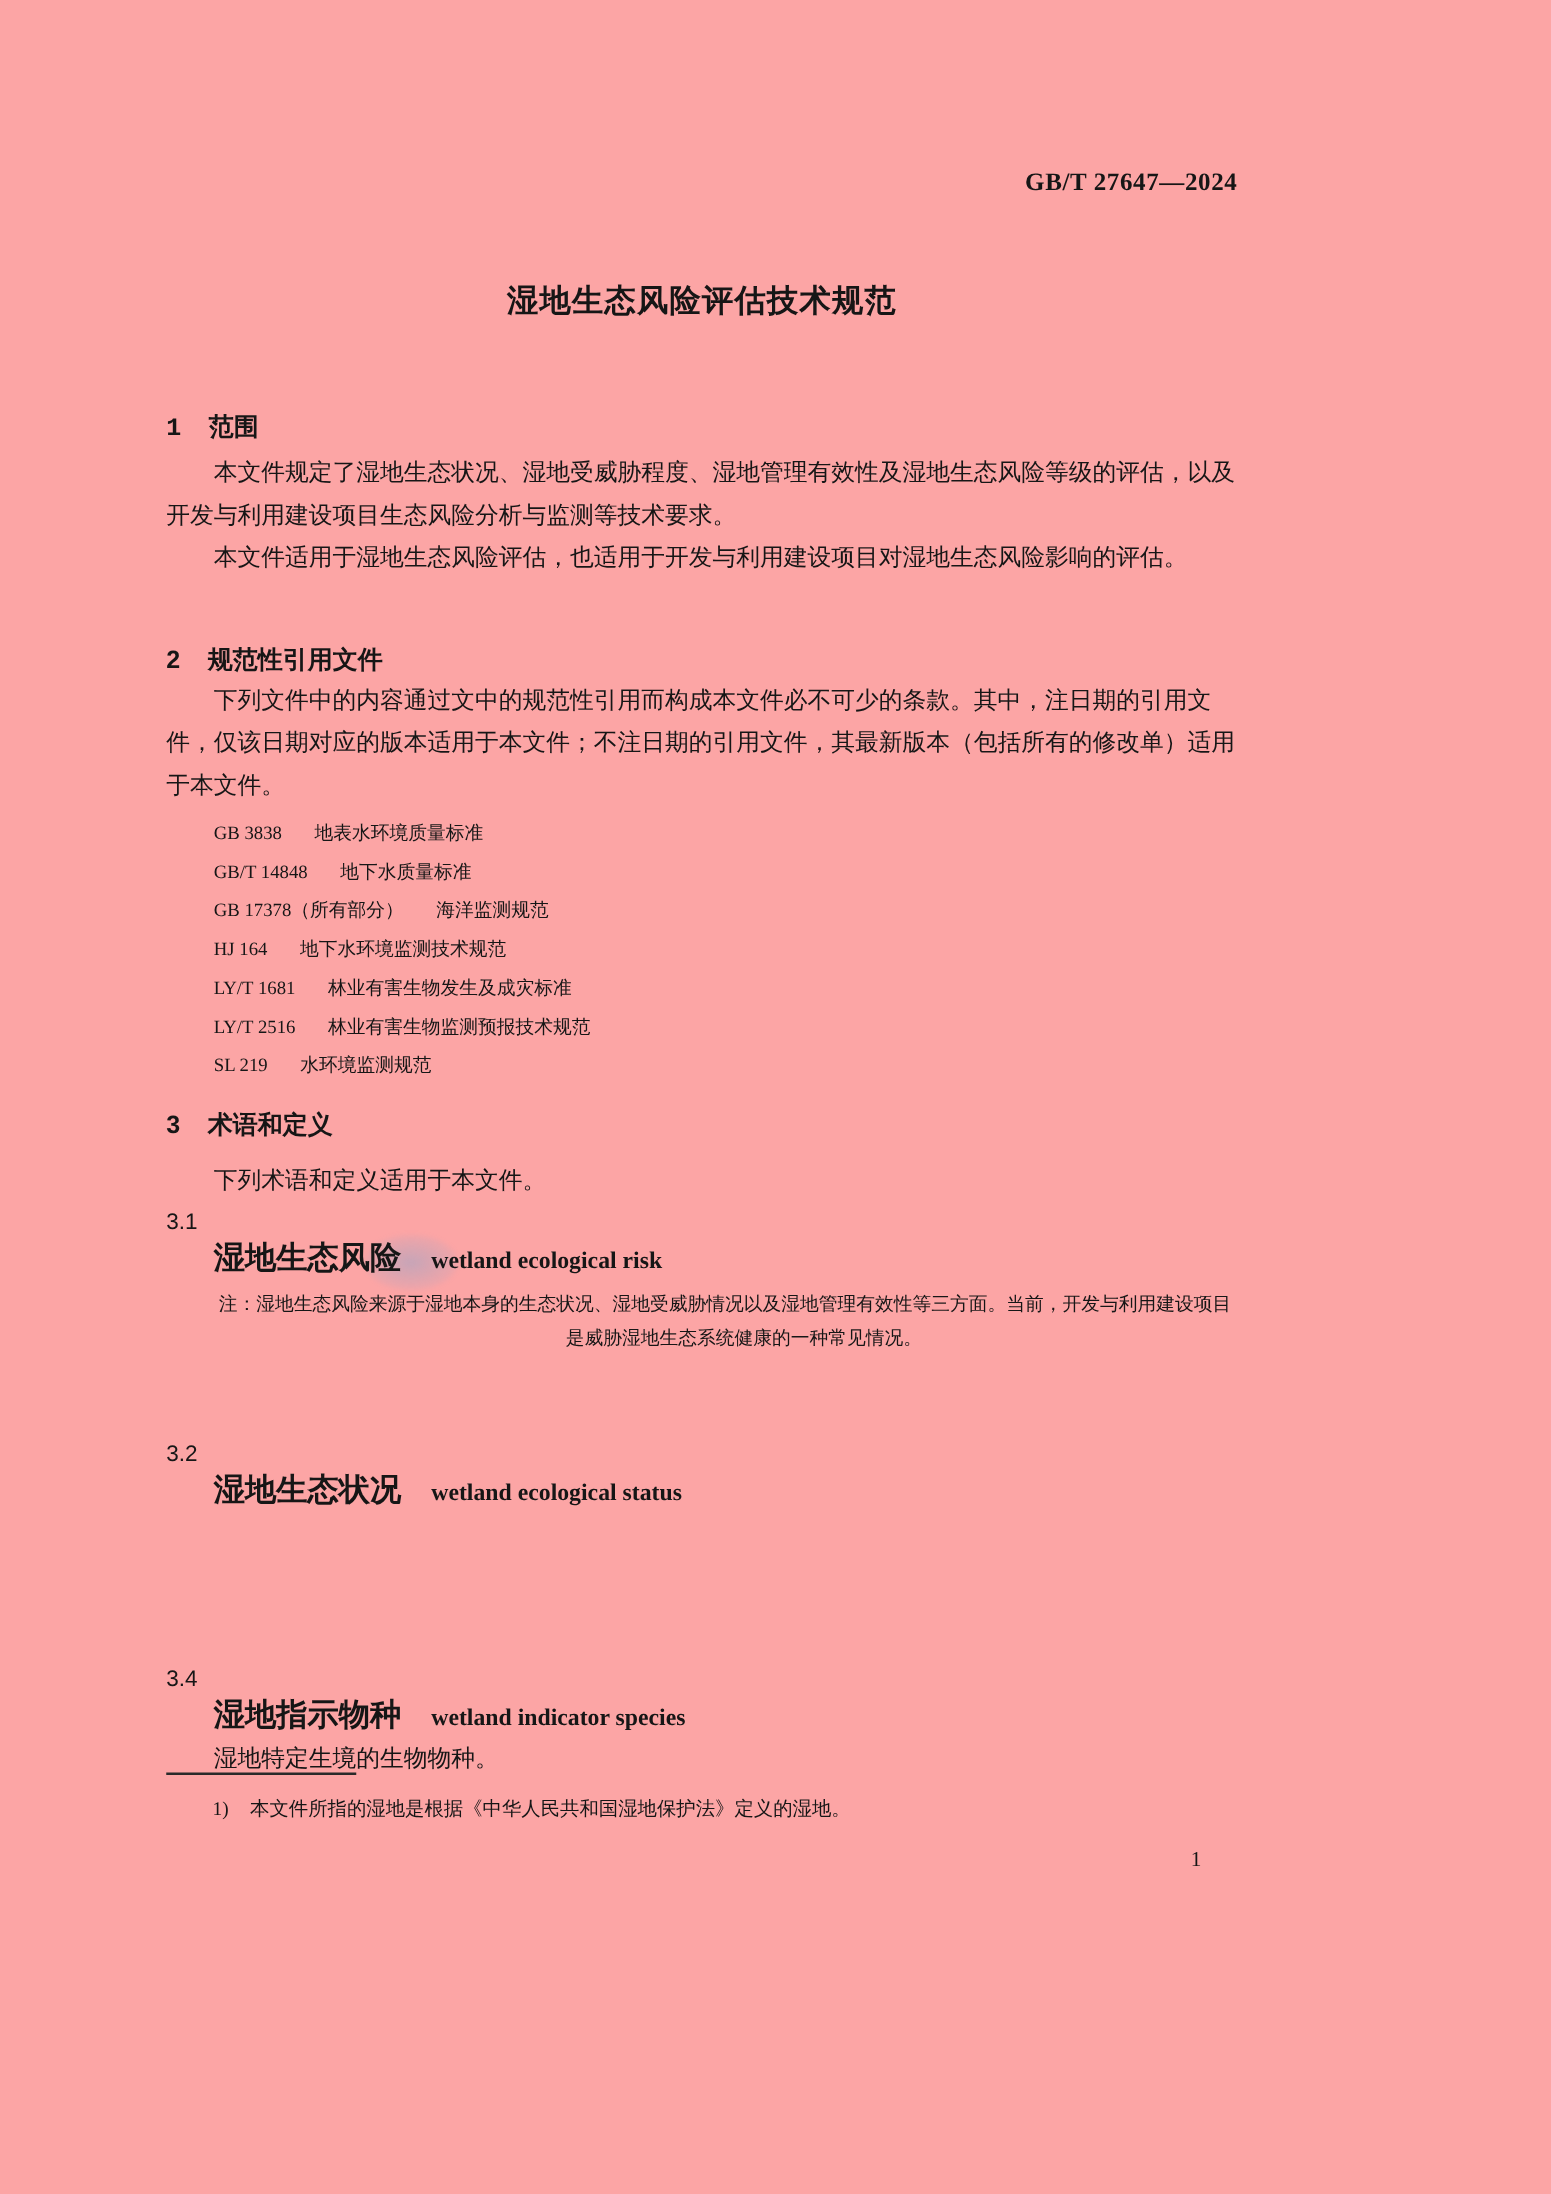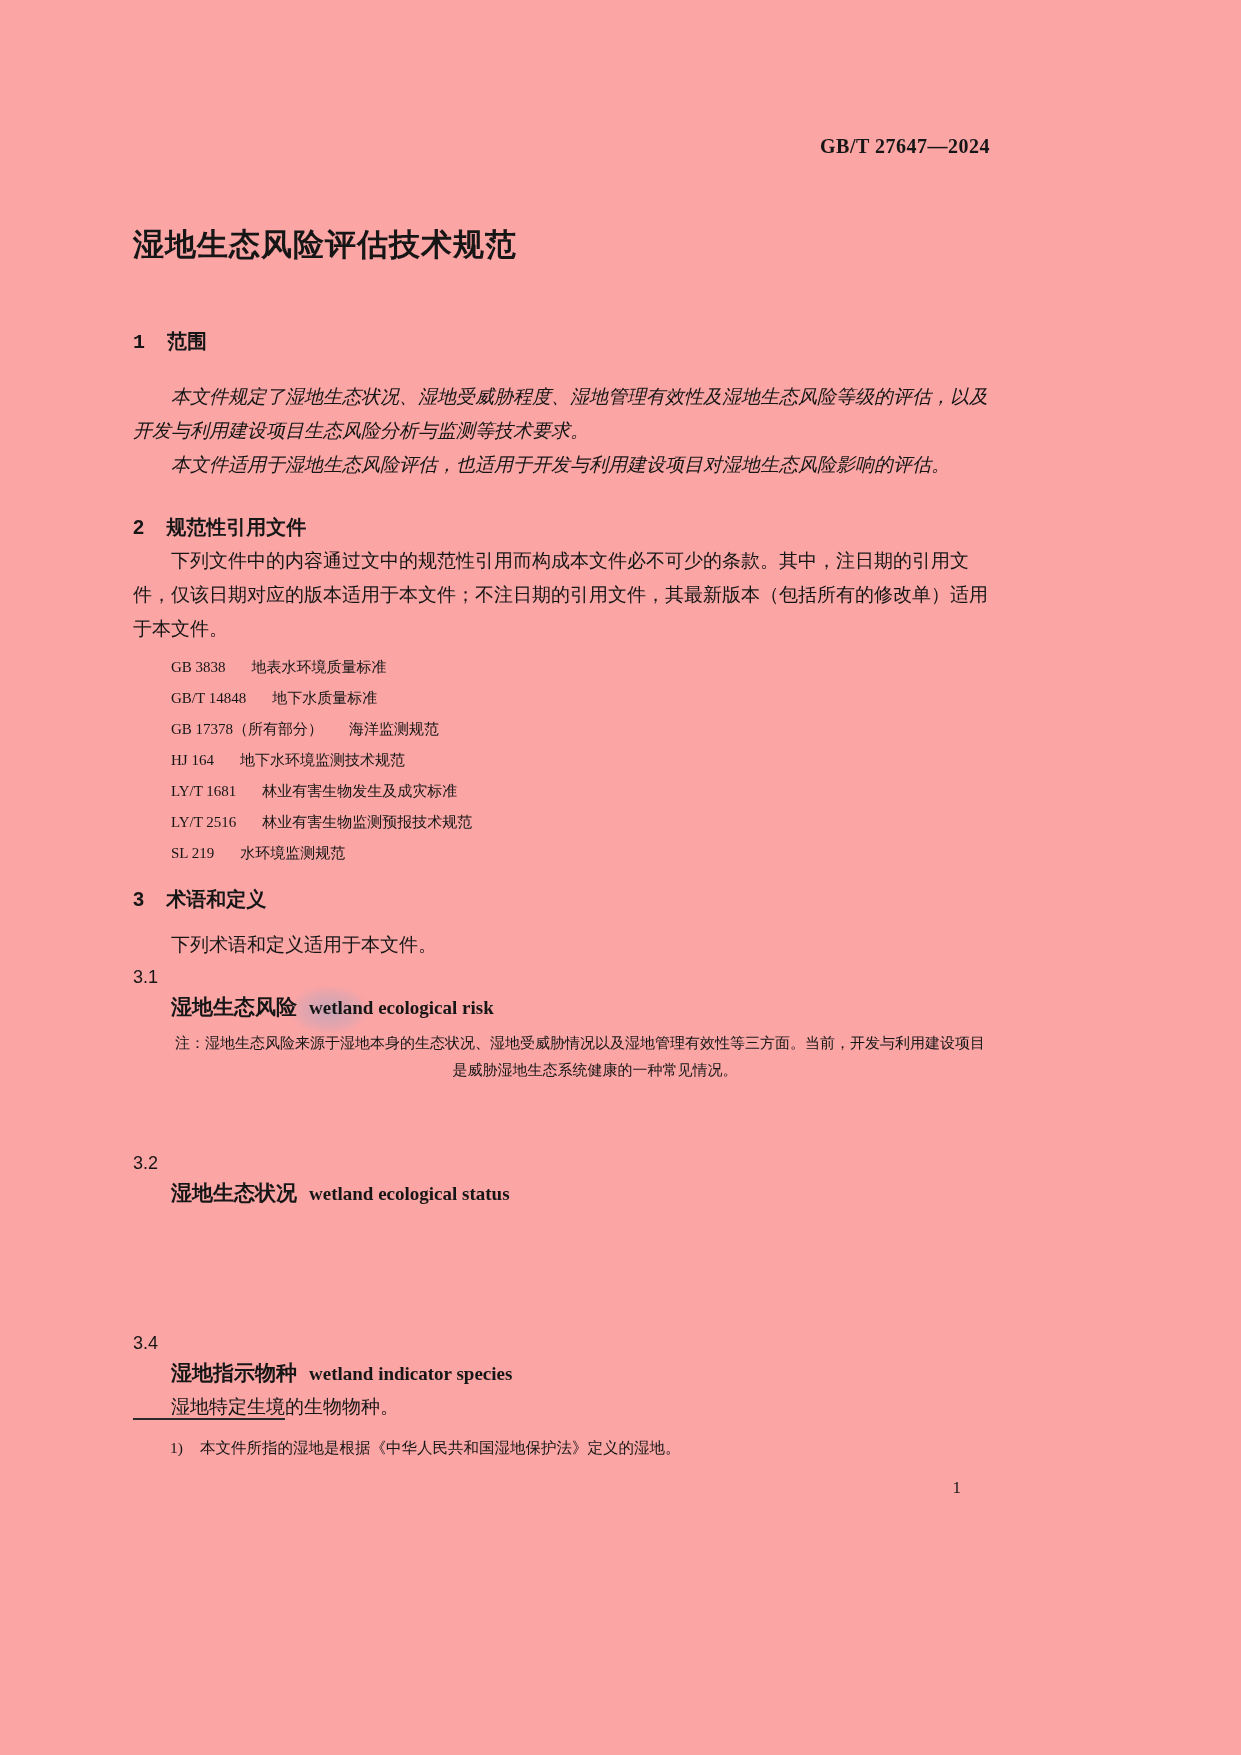--- a/index.html
+++ b/index.html
@@ -18,34 +18,34 @@
   .doc-number {
     top: 135px;
     text-align: right;
     font-family: "Liberation Serif", serif;
     font-weight: bold;
     font-size: 20px;
     letter-spacing: 0.5px;
   }
   .doc-title {
     top: 224px;
-    text-align: left;
+    text-align: center;
     font-family: "Liberation Sans", sans-serif;
     font-weight: bold;
-    font-size: 31px;
+    font-size: 25px;
     letter-spacing: 1px;
   }
   .sec-heading {
     font-family: "Liberation Sans", sans-serif;
     font-weight: bold;
     font-size: 20px;
   }
   .sec-heading .sec-num { margin-right: 22px; }
   #sec1-h { top: 328px; font-family: Liberation Mono, monospace; }
-  #sec1-body { top: 380px; font-style: italic; }
+  #sec1-body { top: 362px; }
   #sec2-h { top: 514px; }
   #sec2-intro { top: 544px; }
   #refs { top: 652px; }
   #sec3-h { top: 886px; }
   #sec3-intro { top: 928px; }
 
   .body-text { font-size: 19px; line-height: 34px; }
   .body-text p { margin: 0; text-indent: 38px; }
 
   .ref-item { font-size: 15px; line-height: 31px; padding-left: 38px; }
@@ -56,24 +56,24 @@
   #term-1 { top: 1150px; }
   #term-2 { top: 1240px; }
   #term-3 { top: 1330px; }
   .term-num {
     font-family: "Liberation Sans", sans-serif;
     font-size: 18px;
     line-height: 26px;
   }
   .term-head { line-height: 28px; margin-top: 3px; padding-left: 38px; }
   .term-zh {
-    font-family: Liberation Sans, sans-serif;
+    font-family: Liberation Serif, serif;
     font-weight: bold;
-    font-size: 21px;
-    margin-right: 12px;
+    font-size: 25px;
+    margin-right: 24px;
   }
   .term-en {
     font-family: "Liberation Serif", serif;
     font-weight: bold;
     font-size: 19px;
   }
   .term-def { font-size: 19px; line-height: 29px; margin: 3px 0 0 0; text-indent: 38px; }
   .term-def sup { font-size: 11px; line-height: 0; }
   .term-note {
     margin-top: 6px;

